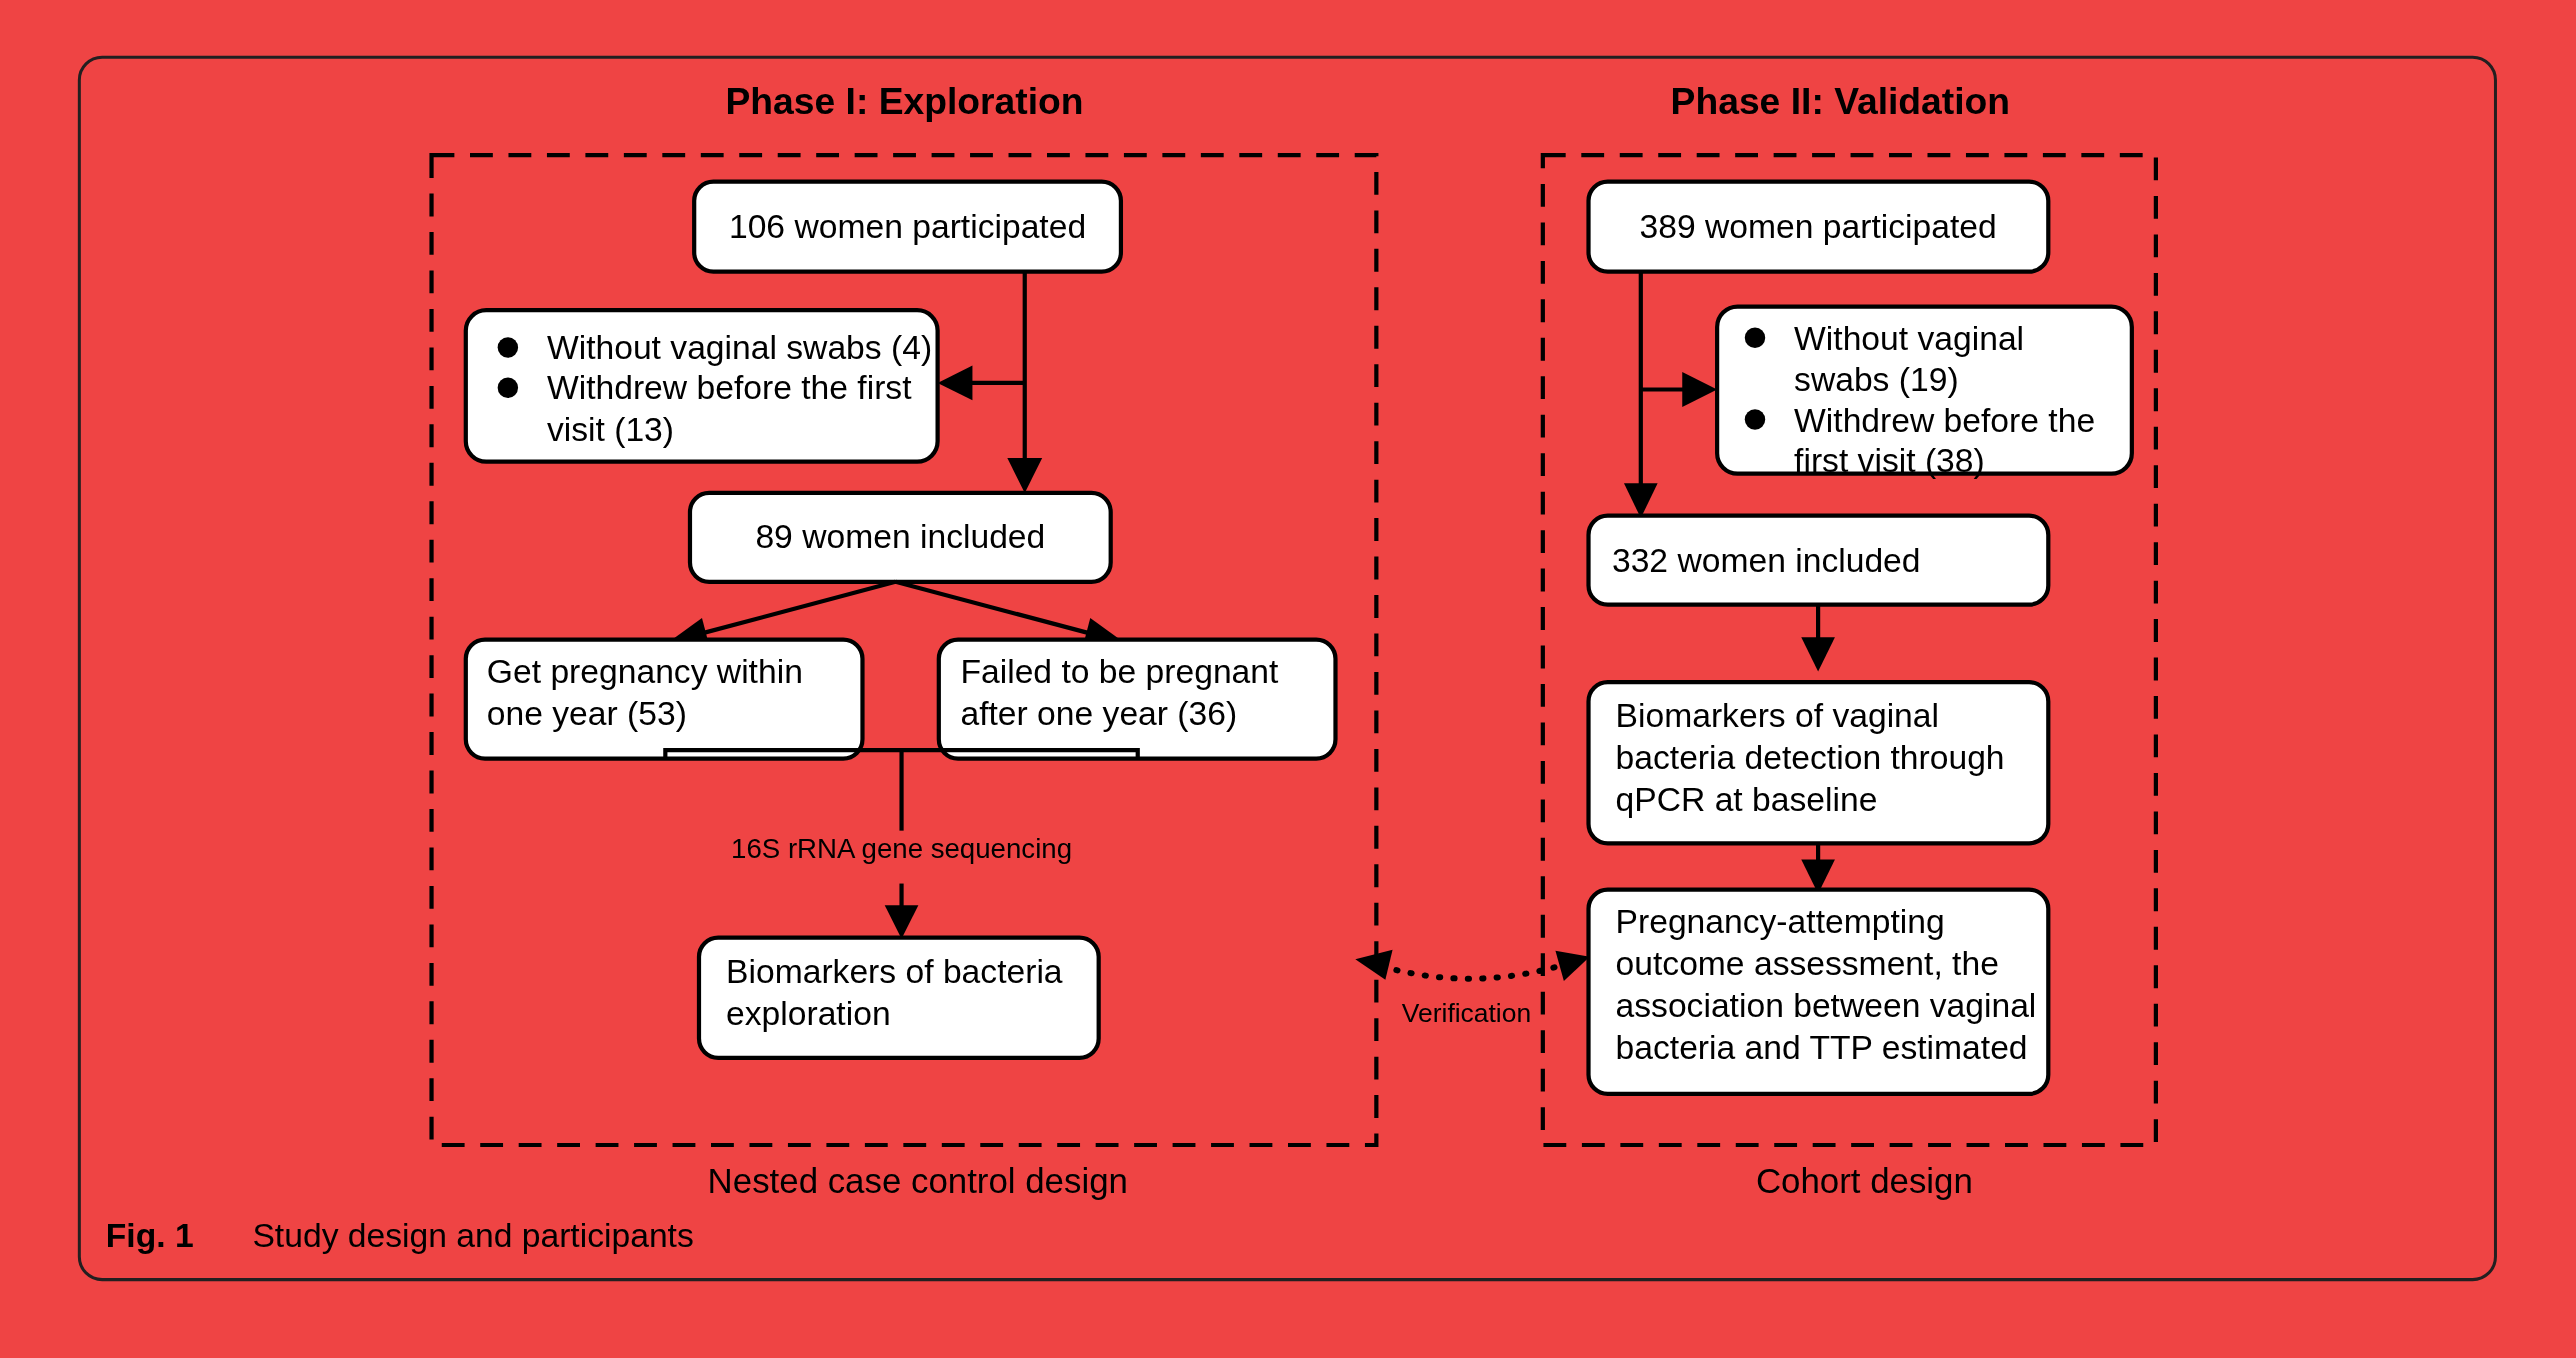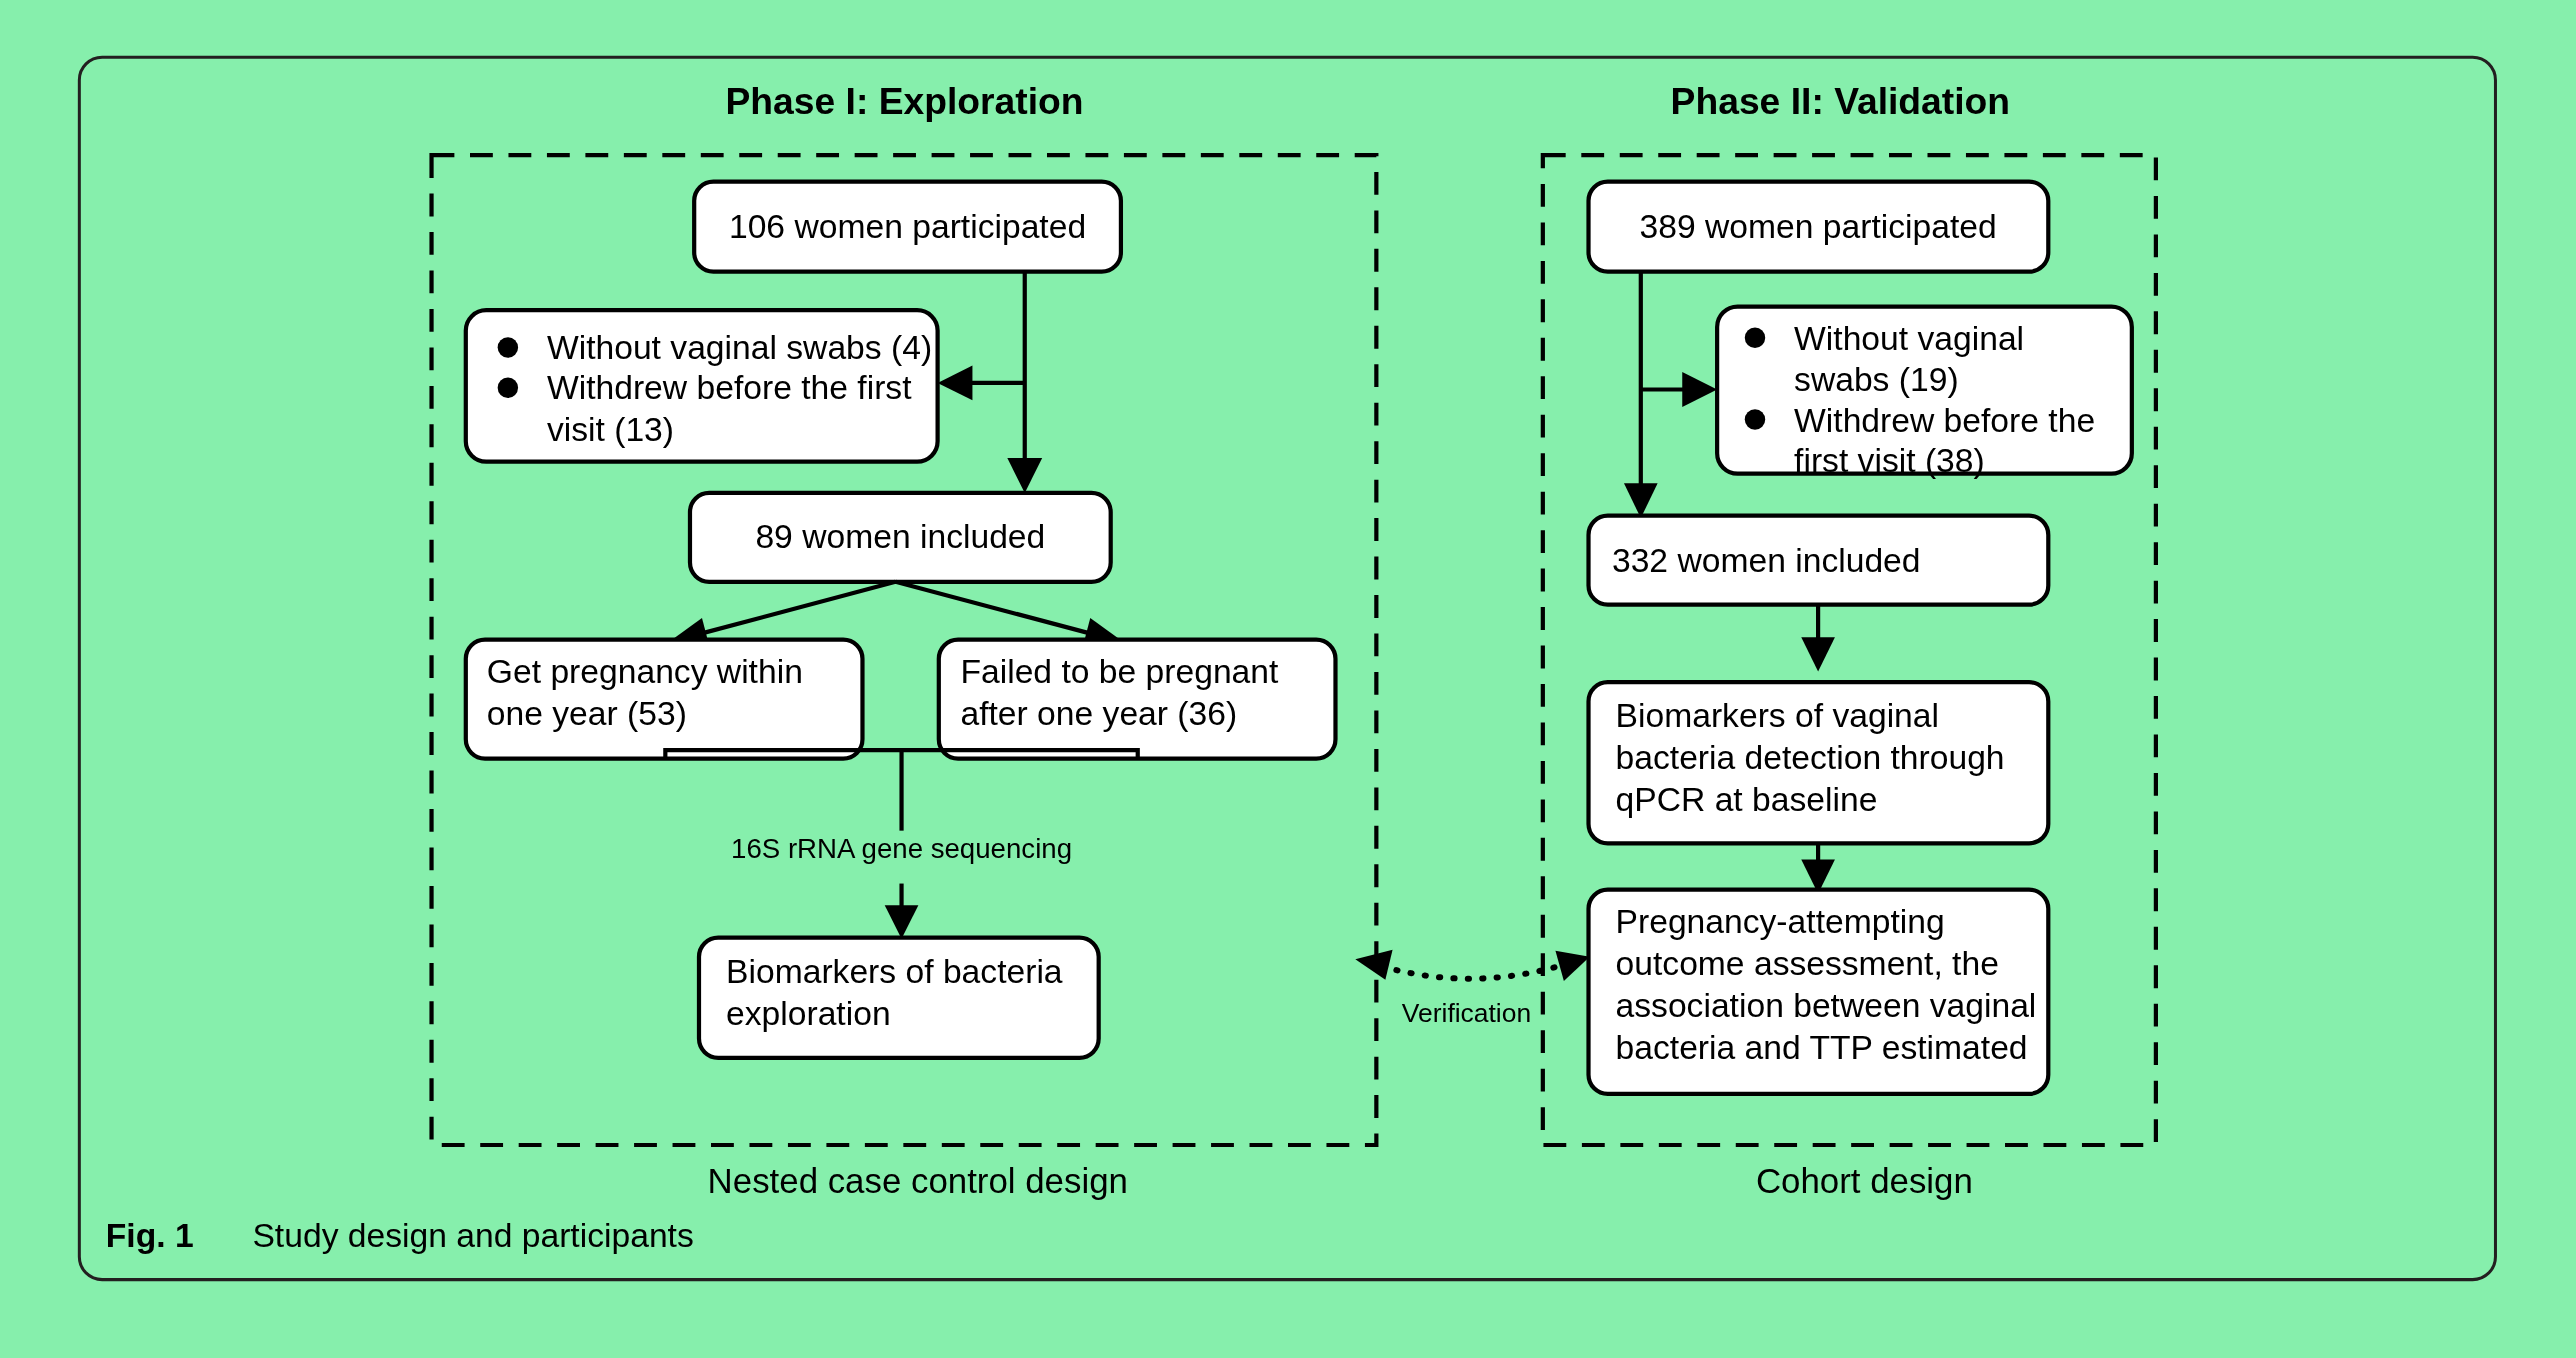--- a/index.html
+++ b/index.html
@@ -4,21 +4,21 @@
 <style>
   html, body {
     margin: 0;
     padding: 0;
     background: #ffffff;
   }
   #page {
     position: relative;
     width: 2576px;
     height: 1359px;
-    background: #86efac;
+    background: #ef4444;
     font-family: "Liberation Sans", sans-serif;
     overflow: hidden;
   }
   svg.figure {
     position: absolute;
     top: 0;
     left: 0;
     width: 2576px;
     height: 1359px;
   }

